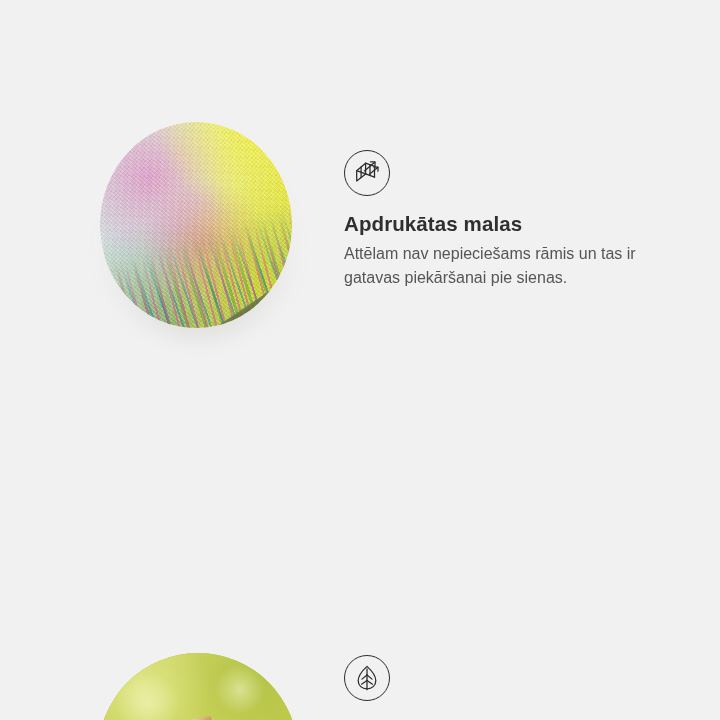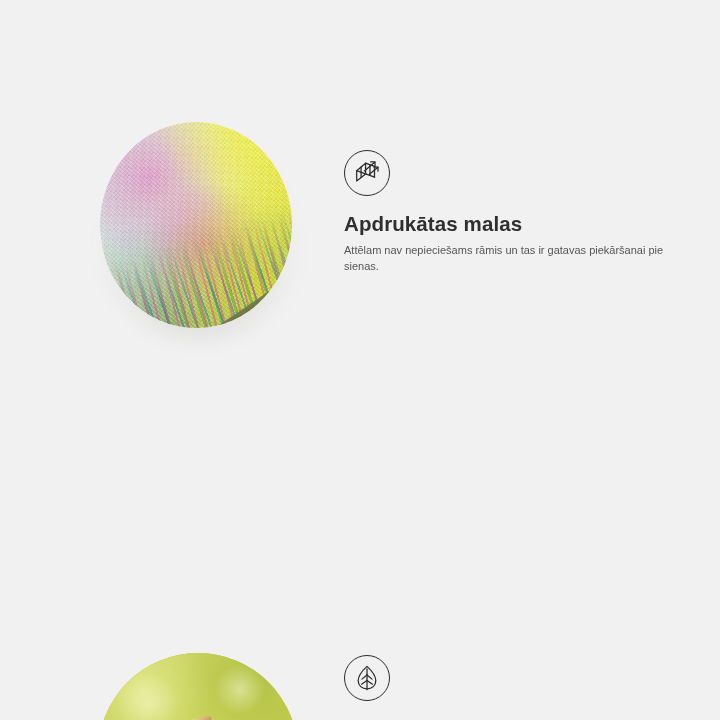--- a/index.html
+++ b/index.html
@@ -188,21 +188,21 @@
   .feature-title {
     margin: 16px 0 5px 0;
     font-size: 20.5px;
     font-weight: 600;
     color: #2f2f2f;
     letter-spacing: .1px;
     line-height: 1.2;
   }
   .feature-desc {
     margin: 0;
-    font-size: 11px;
+    font-size: 16px;
     line-height: 1.52;
     color: #555555;
     max-width: 336px;
   }
   #desc-edges { max-width: 320px; }
 </style>
 </head>
 <body>
 
 <div class="page">

